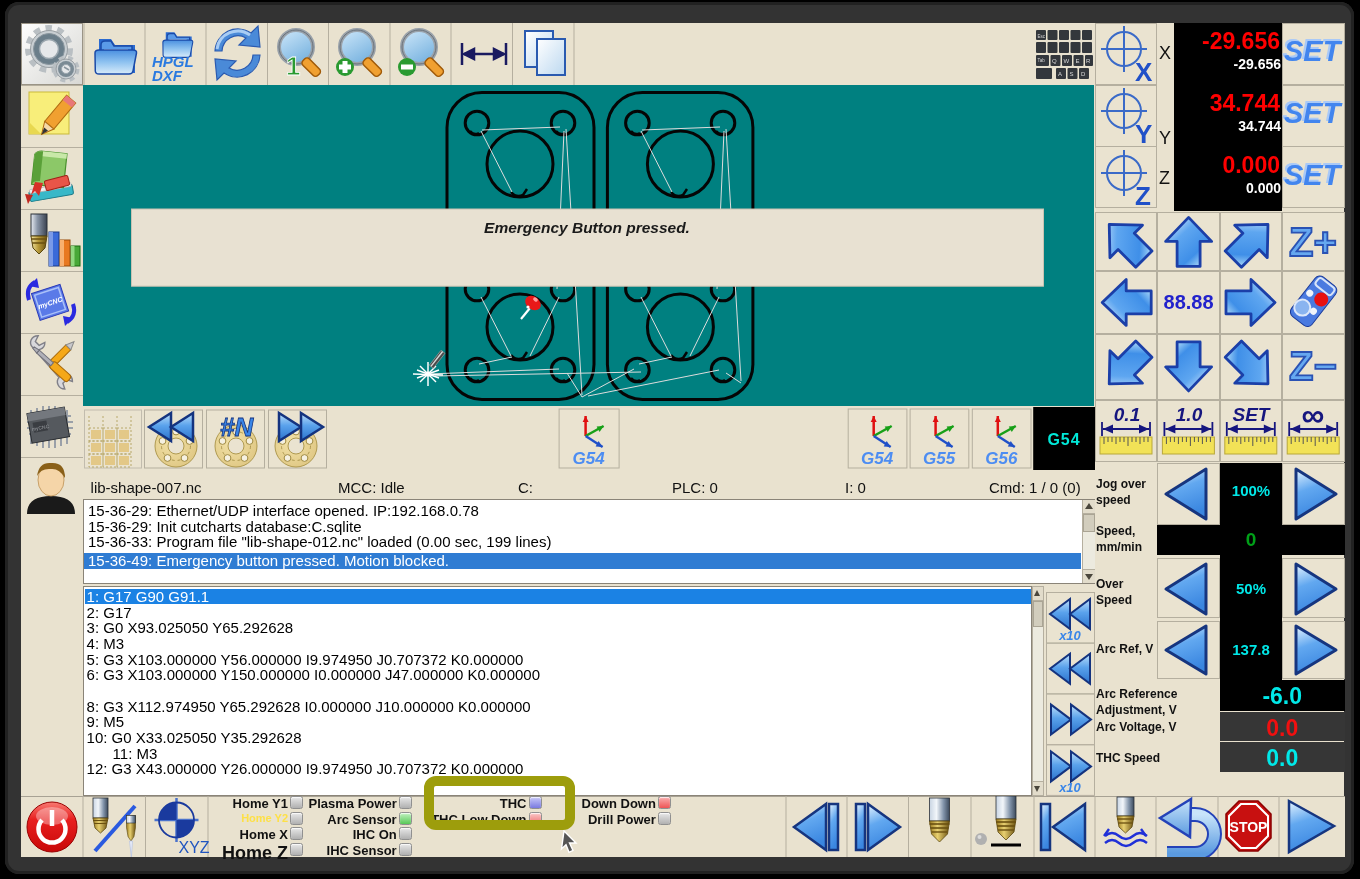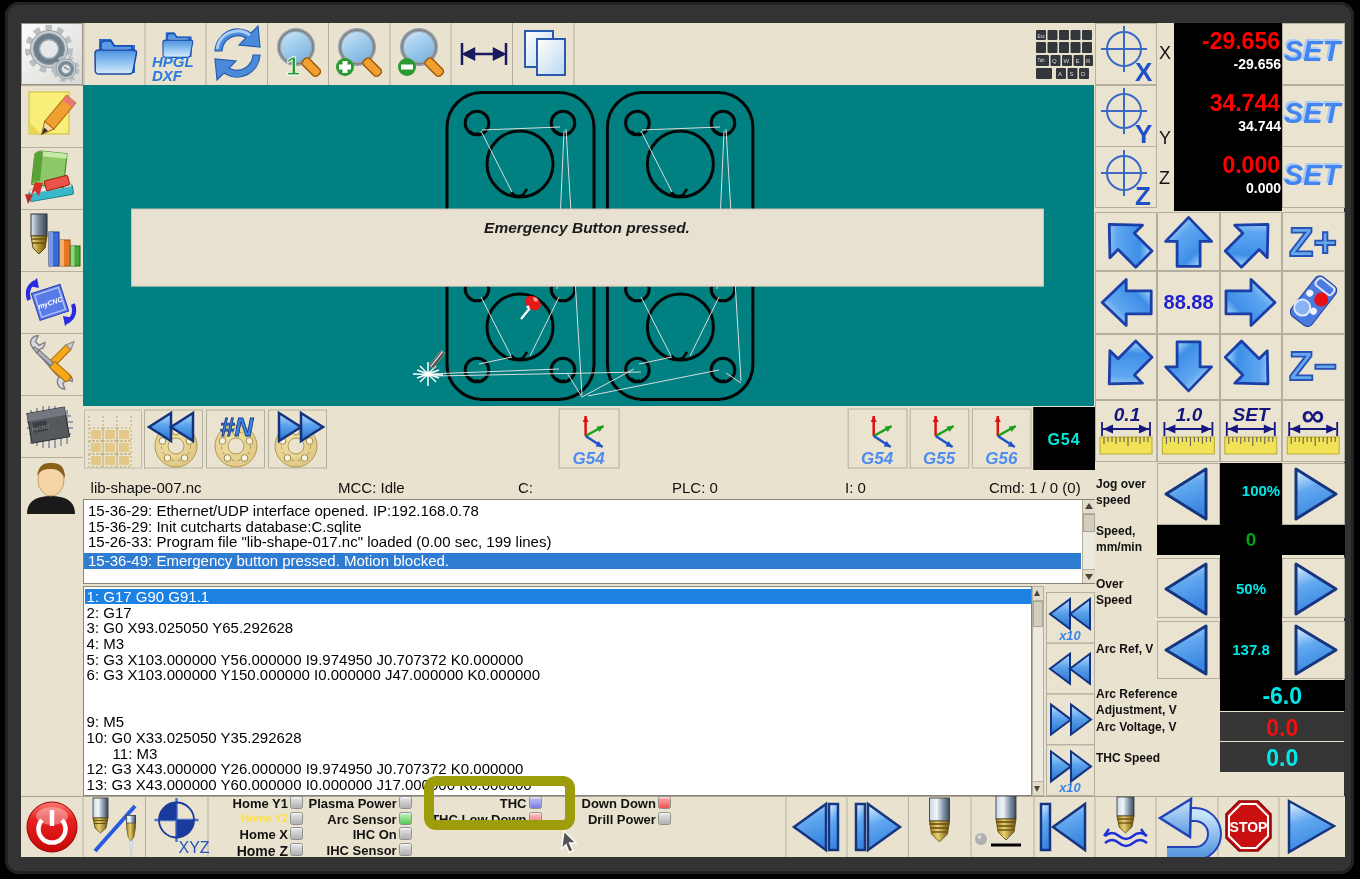--- a/index.html
+++ b/index.html
@@ -515,44 +515,44 @@
 <div class="abs txt" style="left:518px;top:478.5px;font-size:15px;color:#111;">C:</div>
 <div class="abs txt" style="left:672px;top:478.5px;font-size:15px;color:#111;">PLC: 0</div>
 <div class="abs txt" style="left:845px;top:478.5px;font-size:15px;color:#111;">I: 0</div>
 <div class="abs txt" style="left:989px;top:478.5px;font-size:15px;color:#111;">Cmd: 1 / 0 (0)</div>
 
 <div id="statusbar"></div>
 
 <div class="abs" style="left:83px;top:499px;width:1012px;height:85px;background:#ffffff;border:1px solid #8a8478;box-sizing:border-box;"></div>
 <div class="abs txt" style="left:88px;top:503px;font-size:15px;line-height:15.5px;color:#000;">15-36-29: Ethernet/UDP interface opened. IP:192.168.0.78</div>
 <div class="abs txt" style="left:88px;top:518.5px;font-size:15px;line-height:15.5px;color:#000;">15-36-29: Init cutcharts database:C.sqlite</div>
-<div class="abs txt" style="left:88px;top:534px;font-size:15px;line-height:15.5px;color:#000;">15-26-33: Program file "lib-shape-017.nc" loaded (0.00 sec, 199 lines)</div>
+<div class="abs txt" style="left:88px;top:534px;font-size:15px;line-height:15.5px;color:#000;">15-36-33: Program file "lib-shape-012.nc" loaded (0.00 sec, 199 lines)</div>
 <div class="abs" style="left:84px;top:552.8px;width:997px;height:16.5px;background:#2f7cd3;"></div>
 <div class="abs txt" style="left:88px;top:553.3px;font-size:15px;line-height:16px;color:#fff;">15-36-49: Emergency button pressed. Motion blocked.</div>
 <div class="abs" style="left:1081.5px;top:500px;width:13px;height:83px;background:#eceadf;border-left:1px solid #b5af9f;box-sizing:border-box;">
 <div style="position:absolute;top:0;left:0;width:12px;height:13px;background:#e2dccb;border-bottom:1px solid #b5af9f;"></div>
 <div style="position:absolute;top:3px;left:2.5px;width:0;height:0;border-left:4px solid transparent;border-right:4px solid transparent;border-bottom:6px solid #4a463c;"></div>
 <div style="position:absolute;top:14px;left:0;width:12px;height:18px;background:#d2cdbd;border:1px solid #aaa494;box-sizing:border-box;"></div>
 <div style="position:absolute;bottom:0;left:0;width:12px;height:13px;background:#e2dccb;border-top:1px solid #b5af9f;"></div>
 <div style="position:absolute;bottom:3px;left:2.5px;width:0;height:0;border-left:4px solid transparent;border-right:4px solid transparent;border-top:6px solid #4a463c;"></div>
 </div>
 
 <div class="abs" style="left:83px;top:586px;width:948.6px;height:209.5px;background:#ffffff;border:1px solid #8a8478;box-sizing:border-box;overflow:hidden;">
 <div class="abs" style="left:0.6px;top:1.6px;width:946px;height:15.9px;background:#1b82e4;"></div>
 <div class="abs txt" style="left:2.6px;top:1.6px;font-size:15px;line-height:15.9px;color:#fff;">1: G17 G90 G91.1</div>
 <div class="abs txt gl" style="left:2.6px;top:17.7px;">2: G17</div>
 <div class="abs txt gl" style="left:2.6px;top:33.3px;">3: G0 X93.025050 Y65.292628</div>
 <div class="abs txt gl" style="left:2.6px;top:49px;">4: M3</div>
 <div class="abs txt gl" style="left:2.6px;top:64.6px;">5: G3 X103.000000 Y56.000000 I9.974950 J0.707372 K0.000000</div>
 <div class="abs txt gl" style="left:2.6px;top:80.3px;">6: G3 X103.000000 Y150.000000 I0.000000 J47.000000 K0.000000</div>
+<div class="abs txt gl" style="left:2.6px;top:111.6px;">8: G3 X112.974950 Y65.292628 I0.000000 J10.000000 K0.000000</div>
 <div class="abs txt gl" style="left:2.6px;top:127.3px;">9: M5</div>
 <div class="abs txt gl" style="left:2.6px;top:142.9px;">10: G0 X33.025050 Y35.292628</div>
 <div class="abs txt gl" style="left:2.6px;top:158.6px;margin-left:26px;">11: M3</div>
 <div class="abs txt gl" style="left:2.6px;top:174.2px;">12: G3 X43.000000 Y26.000000 I9.974950 J0.707372 K0.000000</div>
-<div class="abs txt gl" style="left:2.6px;top:189.9px;">13: G3 X43.000000 Y60.000000 I0.000000 J17.000000 K0.000000</div>
 <div class="abs txt gl" style="left:2.6px;top:205.5px;">14: G3 X43.000000 Y26.000000 I0.000000 J-17.000000 K0.000000</div>
 </div>
 <div class="abs" style="left:1031.6px;top:586px;width:12.8px;height:209.5px;background:#eceadf;border:1px solid #b5af9f;box-sizing:border-box;">
 <div style="position:absolute;top:0;left:0;width:10.8px;height:13px;background:#e2dccb;border-bottom:1px solid #b5af9f;"></div>
 <div style="position:absolute;top:3px;left:1.9px;width:0;height:0;border-left:3.5px solid transparent;border-right:3.5px solid transparent;border-bottom:6px solid #4a463c;"></div>
 <div style="position:absolute;top:14px;left:0;width:10.8px;height:26px;background:#d2cdbd;border:1px solid #aaa494;box-sizing:border-box;"></div>
 <div style="position:absolute;bottom:0;left:0;width:10.8px;height:13px;background:#e2dccb;border-top:1px solid #b5af9f;"></div>
 <div style="position:absolute;bottom:3px;left:1.9px;width:0;height:0;border-left:3.5px solid transparent;border-right:3.5px solid transparent;border-top:6px solid #4a463c;"></div>
 </div>
 
@@ -758,21 +758,21 @@
 <div class="abs" style="left:1219.8px;top:679.6px;width:124.8px;height:31.2px;background:#000;"></div>
 <div class="abs" style="left:1219.8px;top:712.3px;width:124.8px;height:28.5px;background:#363636;"></div>
 <div class="abs" style="left:1219.8px;top:742.3px;width:124.8px;height:29.3px;background:#363636;"></div>
 <div class="rlab" style="left:1096px;top:477px;">Jog over<br>speed</div>
 <div class="rlab" style="left:1096px;top:524px;">Speed,<br>mm/min</div>
 <div class="rlab" style="left:1096px;top:577px;">Over<br>Speed</div>
 <div class="rlab" style="left:1096px;top:642px;">Arc Ref, V</div>
 <div class="rlab" style="left:1096px;top:687px;">Arc Reference<br>Adjustment, V</div>
 <div class="rlab" style="left:1096px;top:720px;">Arc Voltage, V</div>
 <div class="rlab" style="left:1096px;top:751px;">THC Speed</div>
-<div class="cyv" style="left:1219.8px;top:482px;width:62.4px;font-size:15px;padding-left:10px;">100%</div>
+<div class="cyv" style="left:1219.8px;top:482px;width:62.4px;font-size:15px;">100%</div>
 <div class="abs" style="left:1219.8px;top:529px;width:62.4px;font-size:19px;font-weight:bold;color:#00a018;text-align:center;">0</div>
 <div class="cyv" style="left:1219.8px;top:580px;width:62.4px;font-size:15px;">50%</div>
 <div class="cyv" style="left:1219.8px;top:641px;width:62.4px;font-size:15px;">137.8</div>
 <div class="cyv" style="left:1219.8px;top:683px;width:124.8px;font-size:23px;">-6.0</div>
 <div class="abs" style="left:1219.8px;top:715px;width:124.8px;font-size:23px;font-weight:bold;color:#f01010;text-align:center;">0.0</div>
 <div class="cyv" style="left:1219.8px;top:745px;width:124.8px;font-size:23px;">0.0</div>
 
 <div class="cell" style="left:1157.4px;top:463px;width:62.4px;height:61.6px;"></div>
 <div class="cell" style="left:1282.2px;top:463px;width:62.4px;height:61.6px;"></div>
 <div class="cell" style="left:1157.4px;top:558.3px;width:62.4px;height:59.4px;"></div>
@@ -917,21 +917,21 @@
 </g>
 
 <g transform="translate(1258,0)">
 <path d="M10 5 L10 56 L55 30 Z" fill="url(#jag2)" stroke="#16357f" stroke-width="2.5"></path>
 </g>
 </svg>
 
 <div class="abs txt" style="left:288px;top:796.3px;font-size:13px;font-weight:bold;color:#111;transform:translateX(-100%);">Home Y1</div>
 <div class="abs txt" style="left:288px;top:811.8px;font-size:11px;font-weight:bold;color:#fde047;transform:translateX(-100%);">Home Y2</div>
 <div class="abs txt" style="left:288px;top:827.3px;font-size:13px;font-weight:bold;color:#111;transform:translateX(-100%);">Home X</div>
-<div class="abs txt" style="left:288px;top:842.8px;font-size:14px;font-weight:bold;color:#111;transform:translateX(-100%);">Home Z</div>
+<div class="abs txt" style="left:288px;top:842.8px;font-size:18px;font-weight:bold;color:#111;transform:translateX(-100%);">Home Z</div>
 <div class="abs txt" style="left:396.7px;top:796.3px;font-size:13px;font-weight:bold;color:#111;transform:translateX(-100%);">Plasma Power</div>
 <div class="abs txt" style="left:396.7px;top:811.8px;font-size:13px;font-weight:bold;color:#111;transform:translateX(-100%);">Arc Sensor</div>
 <div class="abs txt" style="left:396.7px;top:827.3px;font-size:13px;font-weight:bold;color:#111;transform:translateX(-100%);">IHC On</div>
 <div class="abs txt" style="left:396.7px;top:842.8px;font-size:13px;font-weight:bold;color:#111;transform:translateX(-100%);">IHC Sensor</div>
 <div class="abs txt" style="left:526.5px;top:796.3px;font-size:13px;font-weight:bold;color:#111;transform:translateX(-100%);">THC</div>
 <div class="abs txt" style="left:526.5px;top:811.8px;font-size:13px;font-weight:bold;color:#111;transform:translateX(-100%);">THC Low Down</div>
 <div class="abs txt" style="left:655.9px;top:796.3px;font-size:13px;font-weight:bold;color:#111;transform:translateX(-100%);">Down Down</div>
 <div class="abs txt" style="left:655.9px;top:811.8px;font-size:13px;font-weight:bold;color:#111;transform:translateX(-100%);">Drill Power</div>
 <div class="abs led" style="left:290px;top:796.3px;"></div>
 <div class="abs led" style="left:290px;top:811.8px;"></div>

